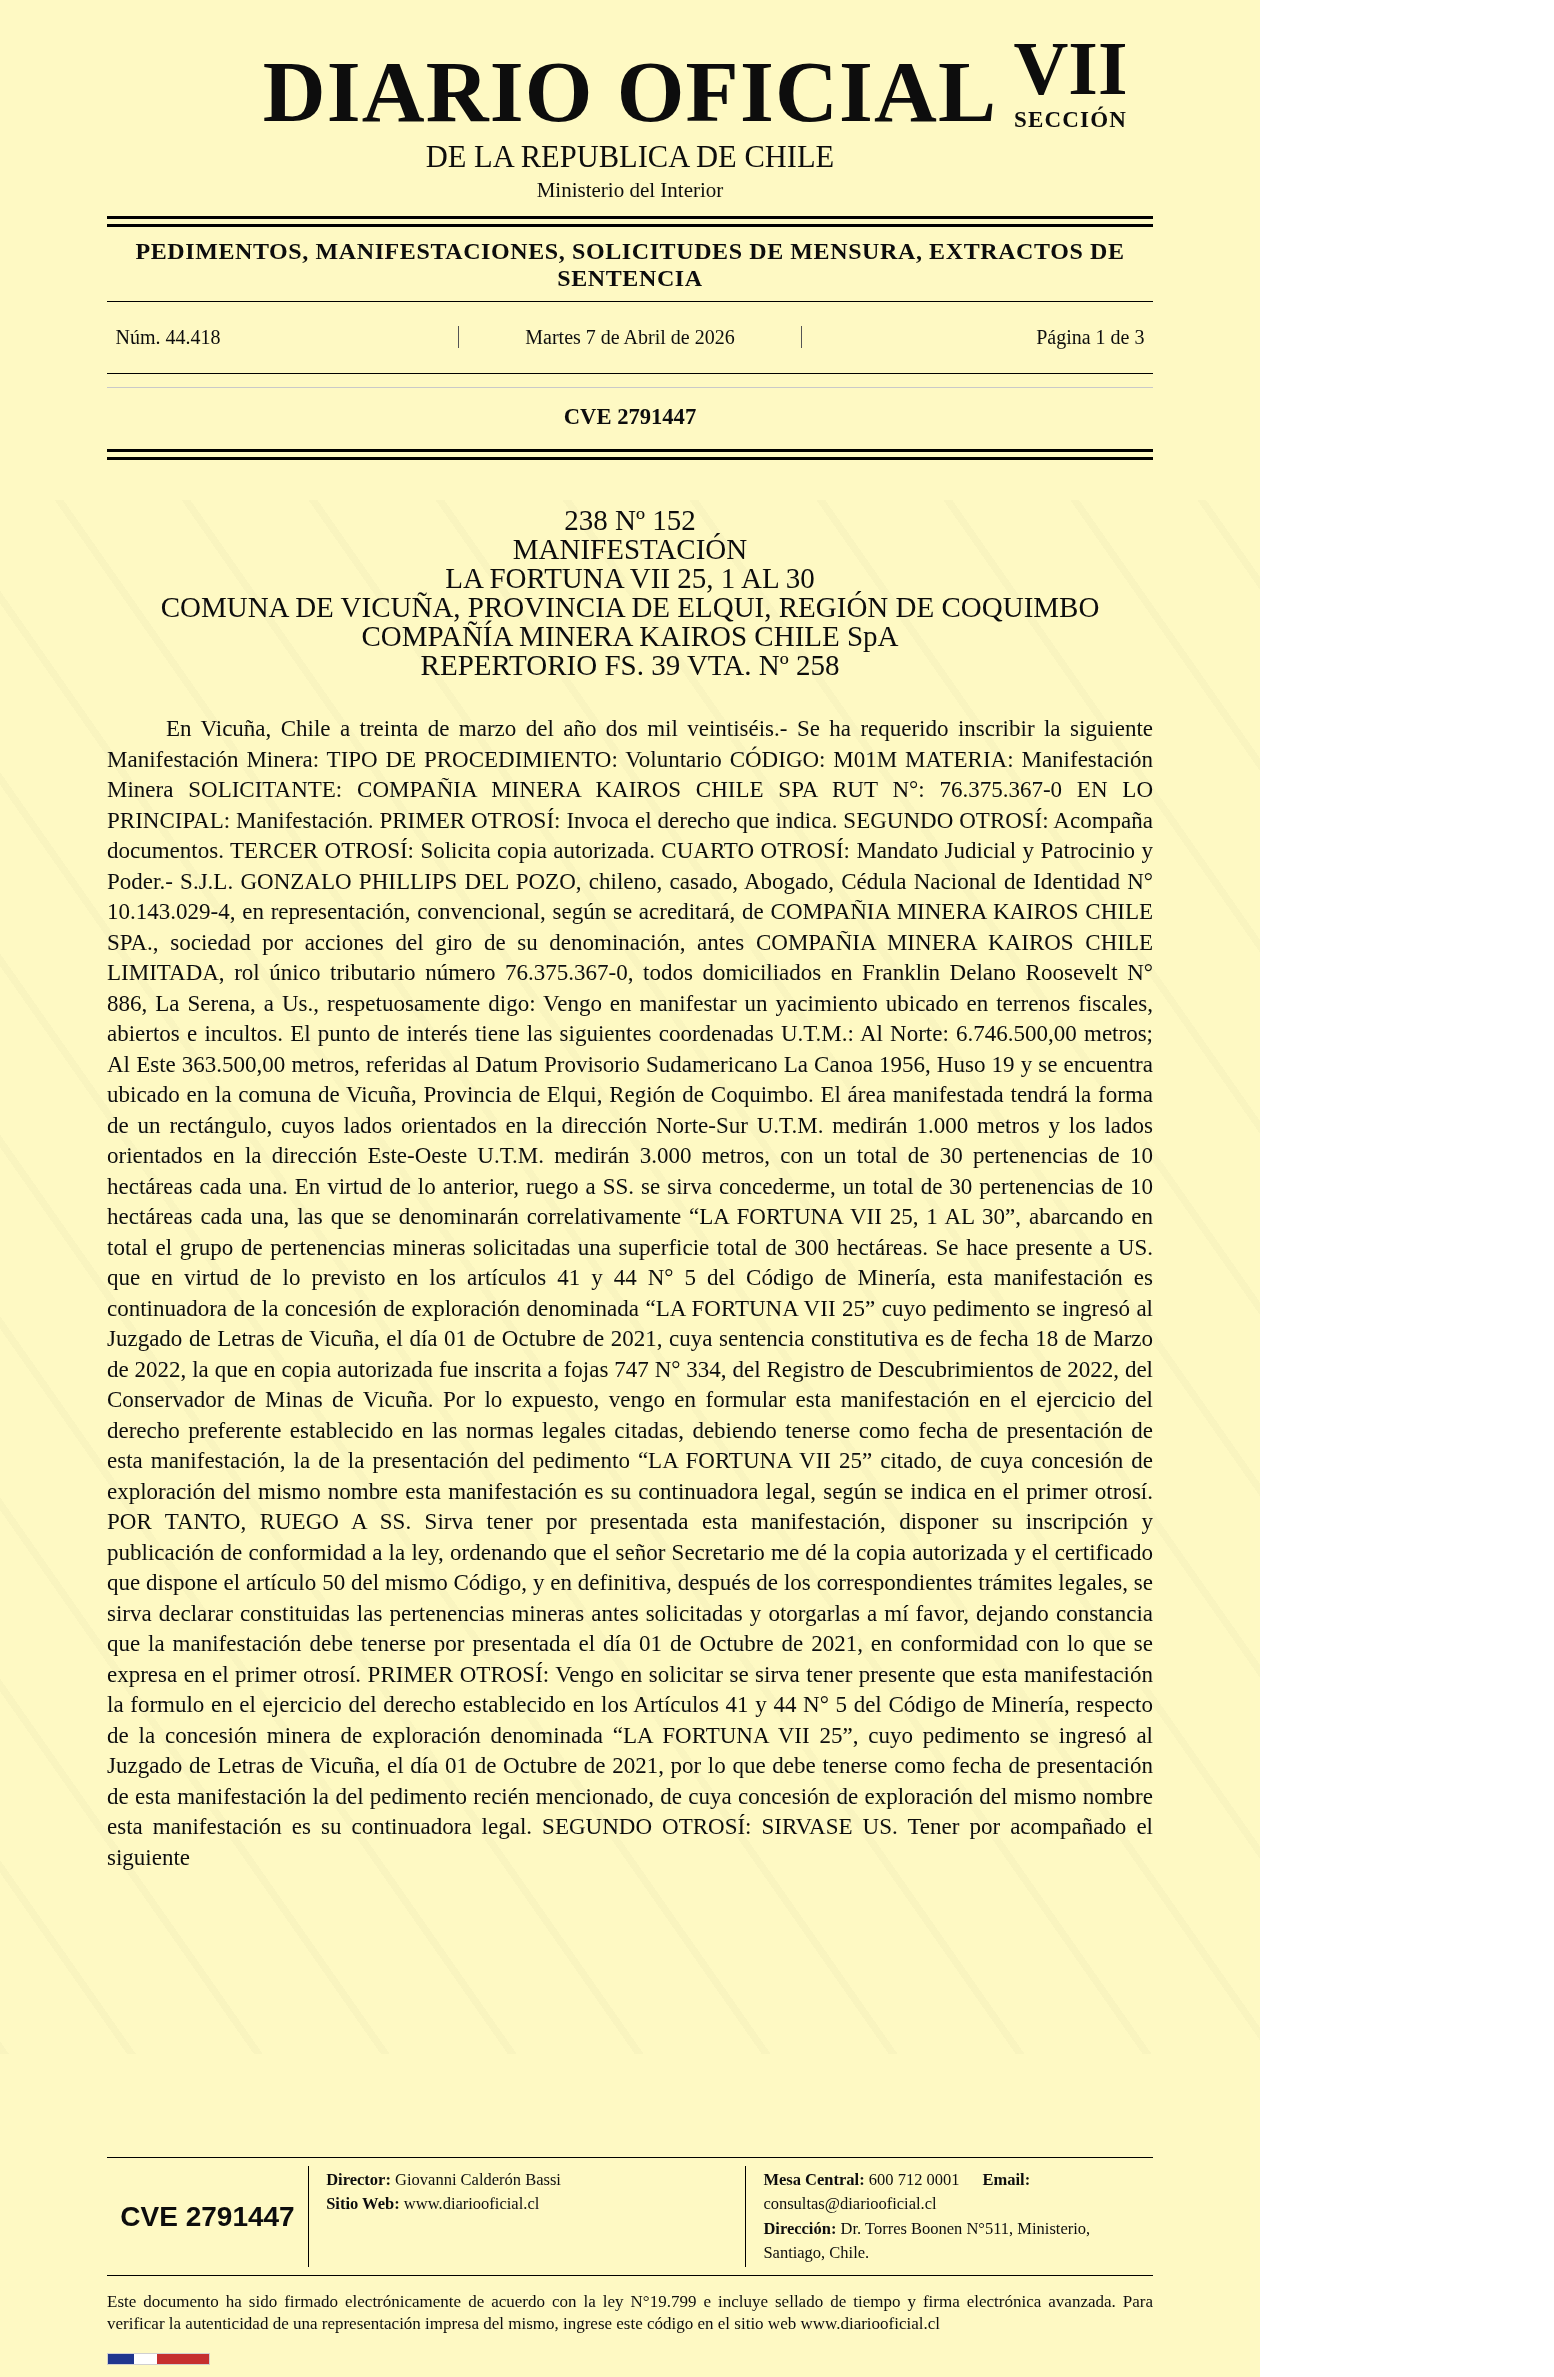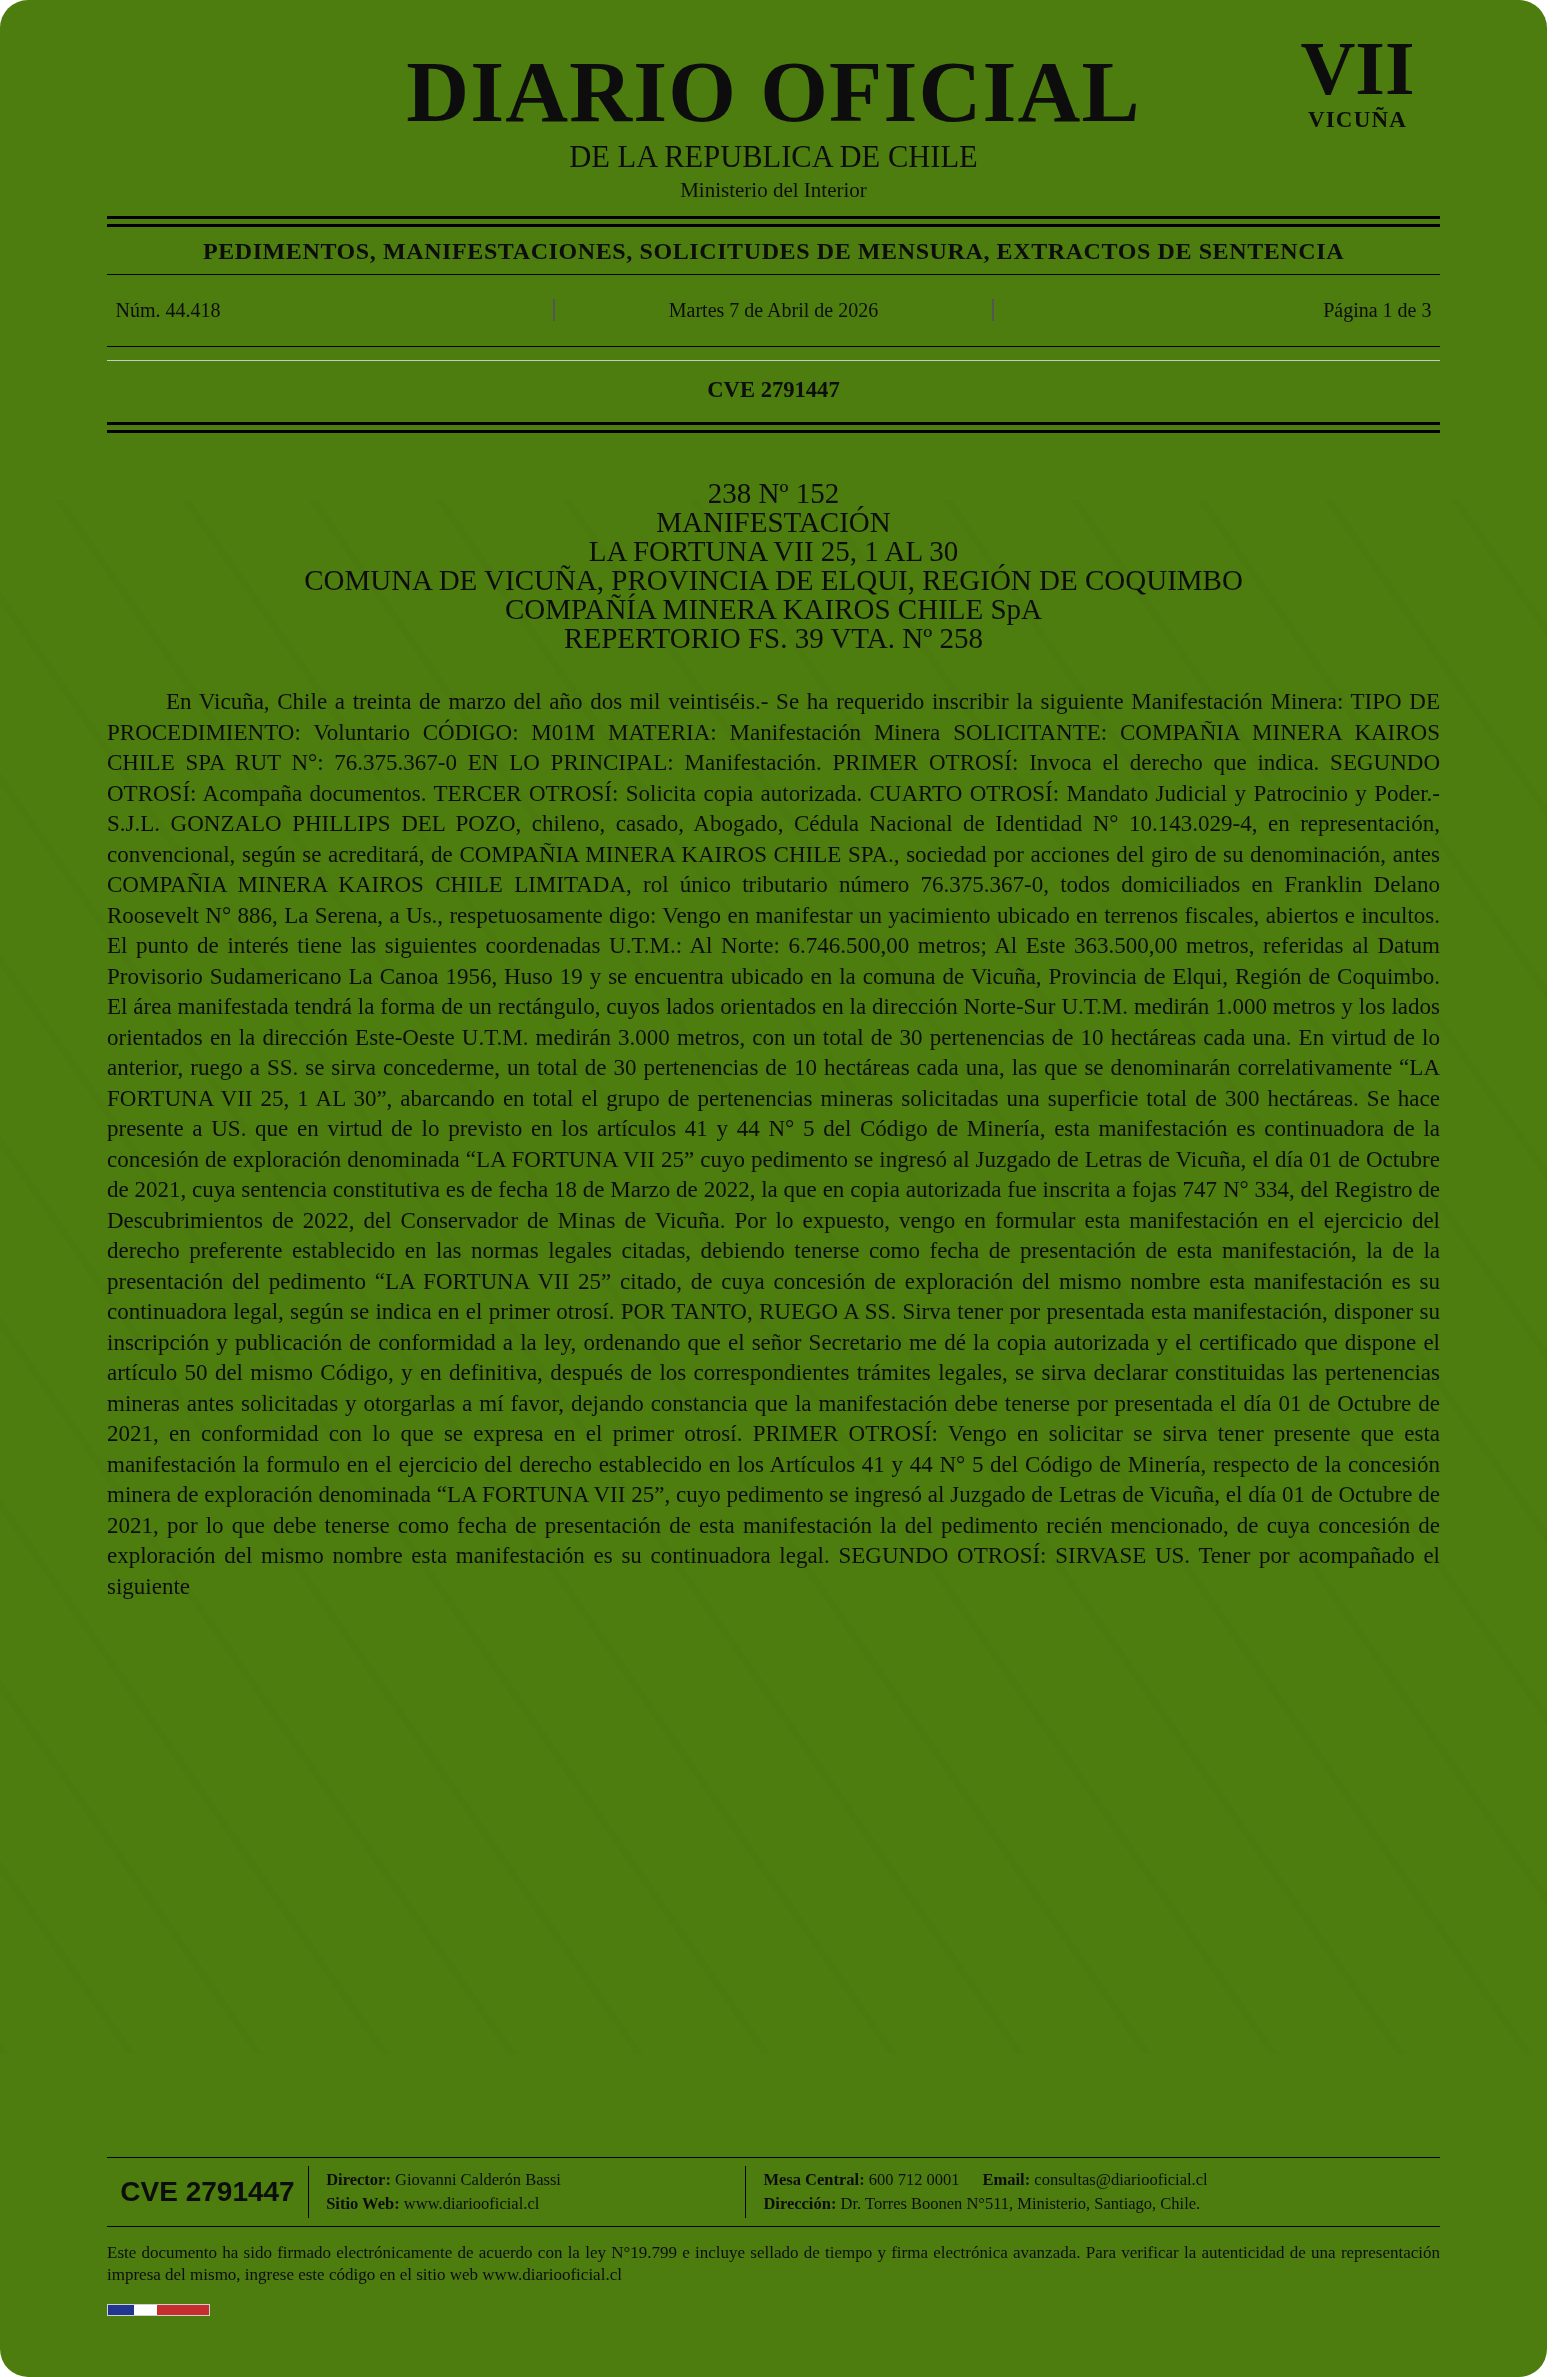--- a/index.html
+++ b/index.html
@@ -1,24 +1,23 @@
 <!DOCTYPE html>
 <html style="font-size:9.8px"><head>
 <meta charset="utf-8">
 <style>
   html, body { margin: 0; padding: 0; background: #ffffff; }
   .page {
     position: relative;
-    width: 1547px;
+    width: 1260px;
     height: 2377px;
-    background: #4d7c0f;
+    background: #fef9c3;
     font-family: "Liberation Serif", "DejaVu Serif", serif;
     color: #0d0d0d;
     overflow: hidden;
-    border-radius: 28px;
   }
   .content { padding: 0 107px; position: relative; }
 
   
   .watermark {
     position: absolute;
     left: 0; right: 0; top: 500px; height: 1554px;
     background: repeating-linear-gradient(55deg,
       rgba(0,0,0,0.02) 0 7.3px, transparent 7.3px 104px);
     pointer-events: none;
@@ -95,21 +94,21 @@
   <div class="watermark"></div>
 
   <div class="content">
 
     <div class="masthead">
       <div class="masthead-title">DIARIO OFICIAL</div>
       <div class="masthead-sub">DE LA REPUBLICA DE CHILE</div>
       <div class="masthead-ministry">Ministerio del Interior</div>
       <div class="section-block">
         <div class="section-number">VII</div>
-        <div class="section-label">VICUÑA</div>
+        <div class="section-label">SECCIÓN</div>
       </div>
     </div>
 
     <div class="rule-double"></div>
 
     <div class="band">PEDIMENTOS, MANIFESTACIONES, SOLICITUDES DE MENSURA, EXTRACTOS DE SENTENCIA</div>
 
     <div class="rule"></div>
 
     <div class="meta">

